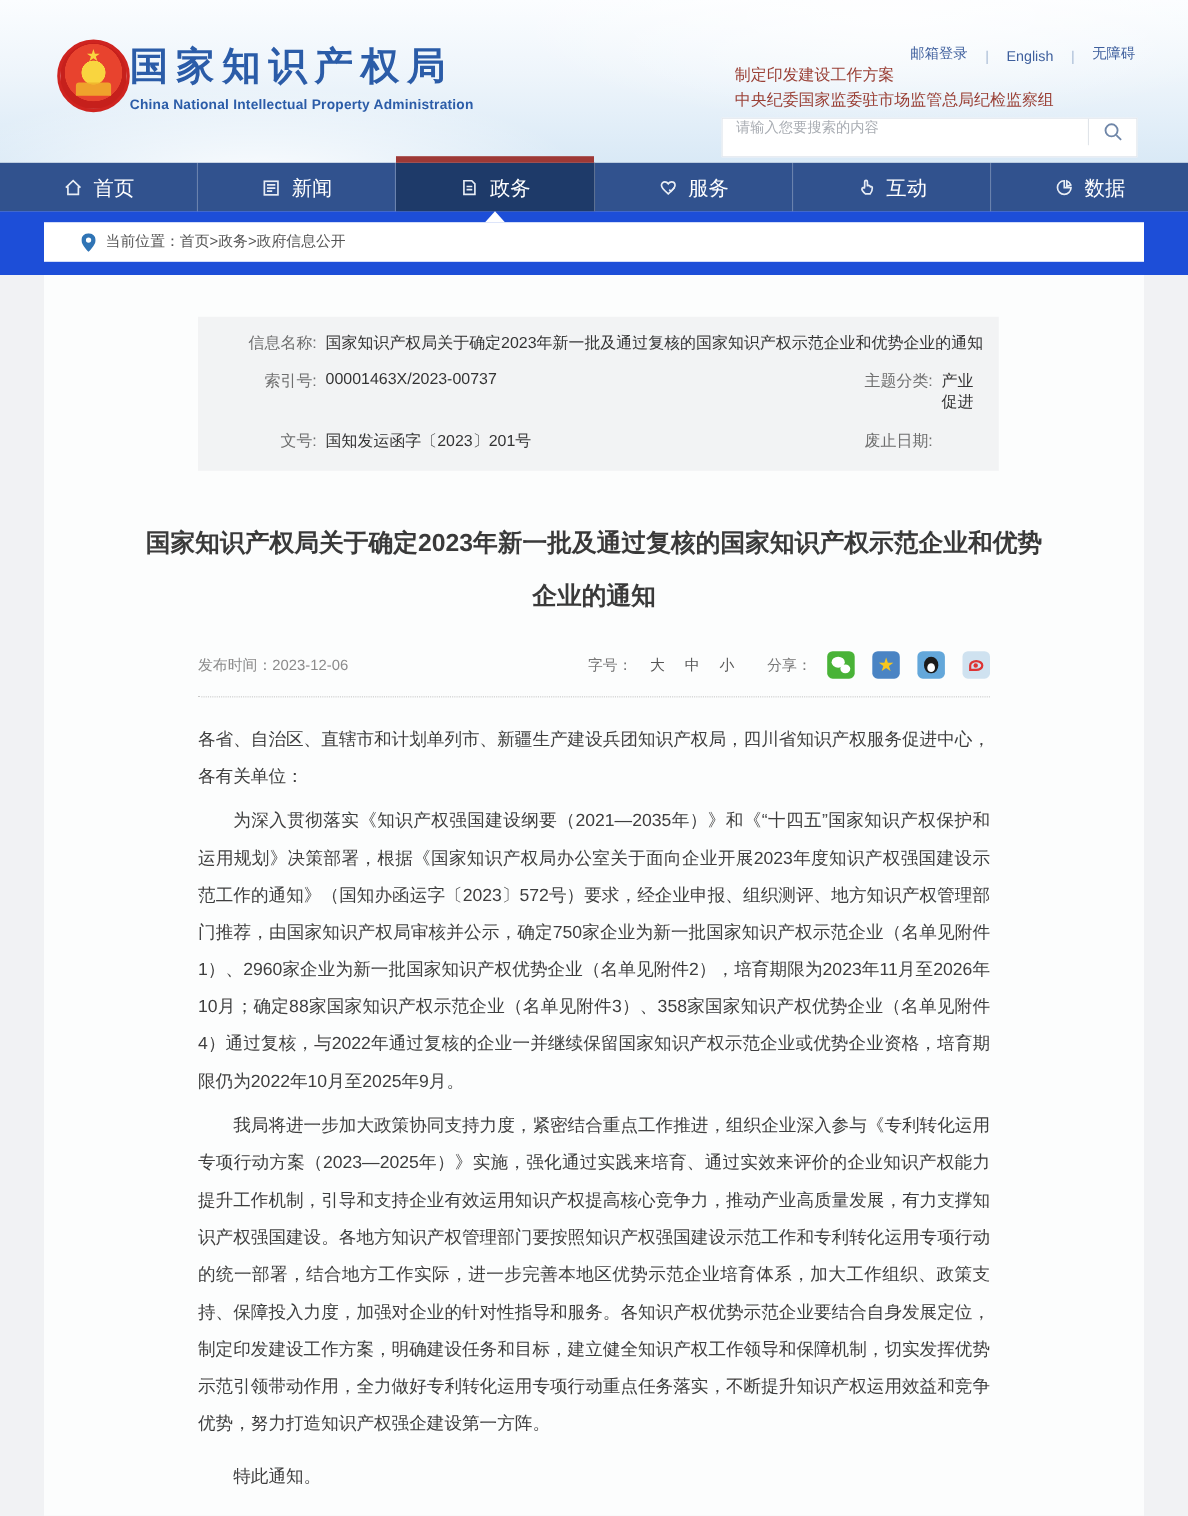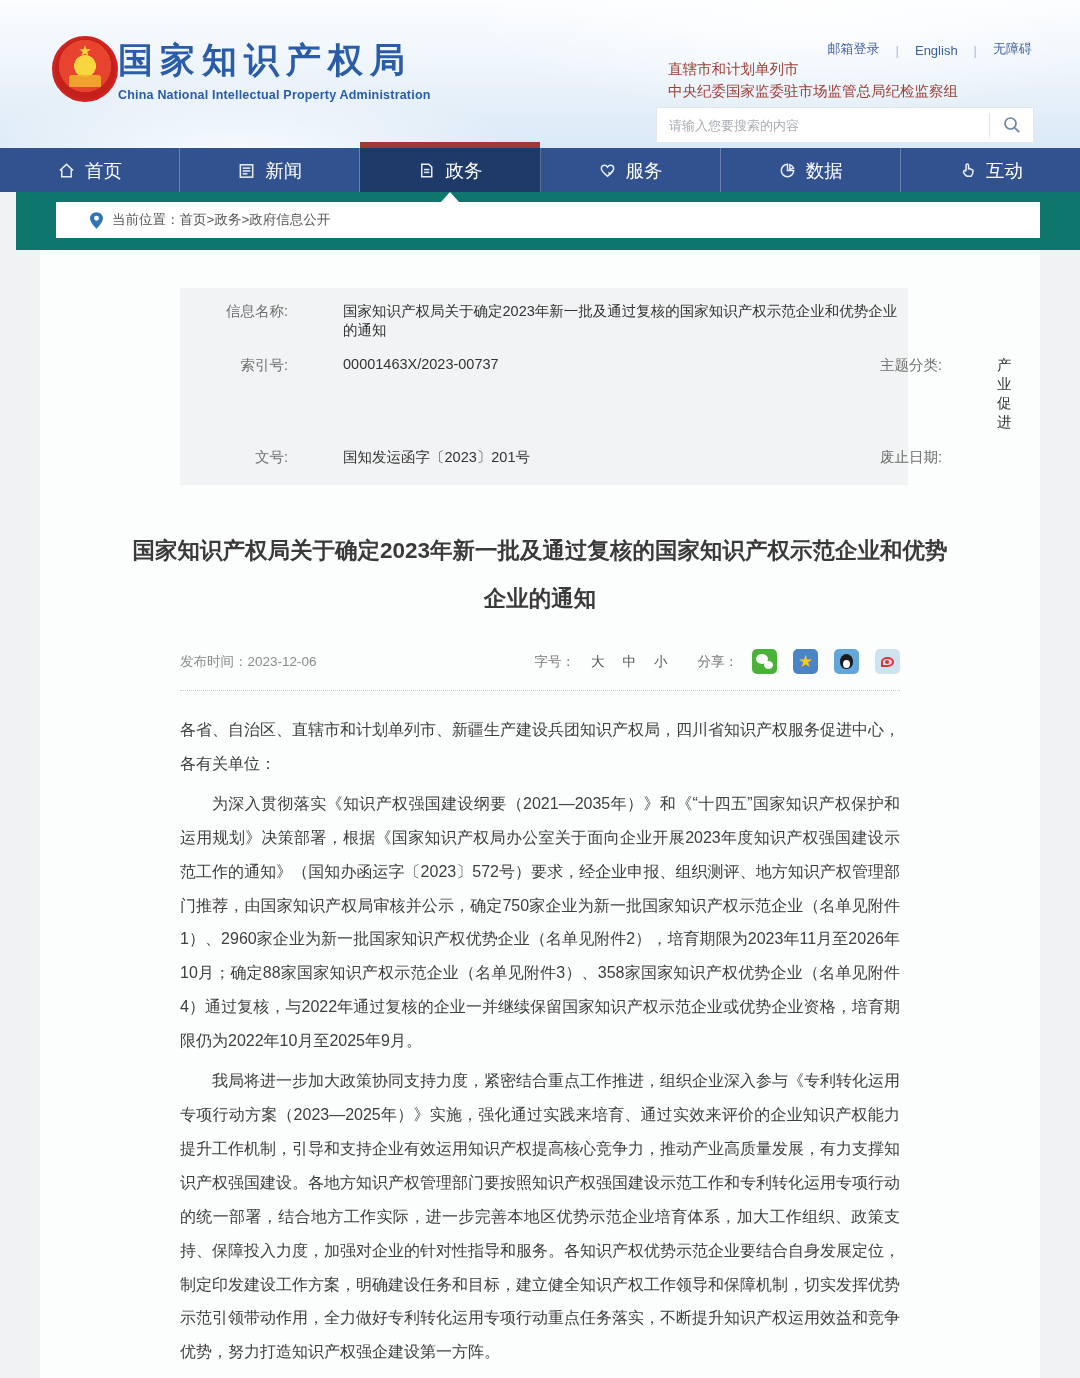--- a/index.html
+++ b/index.html
@@ -27,21 +27,21 @@
   .logo-sub { color:#2b5ca8; font-size:12.5px; font-weight:bold; margin-top:4px; letter-spacing:.2px; }
 
   .top-links { position:absolute; top:40px; right:48px; font-size:13px; color:#3e5f9d; display:flex; align-items:flex-end; }
   .top-links .tl { cursor:pointer; }
   .top-links .sep { margin:0 16px; color:#a9bcd6; }
 
   .org-lines { position:absolute; left:668px; top:58px; color:#9a4036; font-size:14.5px; line-height:22px; }
 
   .search-box {
     position:absolute; left:656px; top:107px; width:378px; height:36px;
-    background:#fff; border:1px solid #e3e8ee; display:flex; align-items:center;
+    background:#fff; border:1px solid #e3e8ee; display:flex; align-items:flex-start;
   }
   .search-box input {
     flex:1; border:none; outline:none; font-size:13px; color:#444; padding:0 12px;
     font-family:"Liberation Sans","DejaVu Sans",sans-serif; background:transparent;
   }
   .search-box input::placeholder { color:#a9adb3; }
   .search-btn { width:44px; height:24px; border-left:1px solid #e0e4e9; display:flex; align-items:center; justify-content:center; cursor:pointer; }
 
   
   .nav { display:flex; height:44px; background:#31528e; position:relative; }
@@ -56,34 +56,34 @@
   .nav-item.active::before {
     content:""; position:absolute; top:-6px; left:0; right:0; height:6px; background:#9e3936;
   }
   .nav-item.active::after {
     content:""; position:absolute; top:100%; left:50%; transform:translateX(-50%);
     width:0; height:0; border-left:9px solid transparent; border-right:9px solid transparent;
     border-bottom:10px solid #fff; z-index:3;
   }
 
   
-  .sub-band { background:#0f766e; padding:10px 0 12px;margin-left:16px; }
+  .sub-band { background:#1d4ed8; padding:10px 0 12px; }
   .crumb-bar {
     margin:0 40px; height:36px; background:#fff; display:flex; align-items:center;
     padding-left:34px; font-size:13.5px; color:#555;
   }
   .crumb-bar svg { width:13px; height:17px; margin-right:9px; }
   .crumb-label { color:#555; }
   .crumb-path { color:#555; cursor:pointer; }
 
   
   .content { margin:0 40px; height:1134px; background:#fcfdfd; overflow:hidden; }
 
   .info-panel { margin:38px 132px 0 140px; background:#f2f3f4; padding:6px 0 10px; }
-  .info-row { display:grid; grid-template-columns:106px 1fr; padding:8px 10px; font-size:14.5px;gap:47px; }
+  .info-row { display:grid; grid-template-columns:106px 1fr; padding:8px 10px; font-size:14.5px; }
   .info-row.two { grid-template-columns:106px 440px 120px 1fr; }
   .info-label { color:#6e6e6e; text-align:right; padding-right:8px; white-space:nowrap; }
   .info-value { color:#333; }
 
   .doc-title { margin:42px 90px 0; text-align:center; color:#3a3a3a; font-weight:bold; font-size:22.5px; line-height:48px; }
 
   .meta-row { margin:26px 140px 0 140px; display:flex; align-items:center; font-size:13.5px; color:#8b8b8b;gap:24px; }
   .meta-right { margin-left:auto; display:flex; align-items:center; gap:14px; color:#777; }
   .fs-opt { color:#555; cursor:pointer; margin:0 2px; }
   .share-icons { display:flex; gap:16px; align-items:center; }
@@ -123,21 +123,21 @@
 
   <div class="top-links">
     <span class="tl">邮箱登录</span>
     <span class="sep">|</span>
     <span class="tl">English</span>
     <span class="sep">|</span>
     <span class="tl">无障碍</span>
   </div>
 
   <div class="org-lines">
-    <div>直辖市和计划单列市</div>
+    <div>制定印发建设工作方案</div>
     <div>中央纪委国家监委驻市场监管总局纪检监察组</div>
   </div>
 
   <div class="search-box">
     <input type="text" placeholder="请输入您要搜索的内容" style="">
     <div class="search-btn">
       <svg width="18" height="18" viewBox="0 0 18 18">
           <circle cx="7.5" cy="7.5" r="5.5" fill="none" stroke="#6f86a8" stroke-width="1.7"></circle>
           <line x1="11.8" y1="11.8" x2="16.2" y2="16.2" stroke="#6f86a8" stroke-width="1.7"></line>
         </svg>
@@ -171,30 +171,30 @@
   </div>
   <div class="nav-item">
     <svg viewBox="0 0 20 20">
         <path d="M10 16 C6 12.5 3.5 10.5 3.5 7.8 C3.5 5.9 5 4.5 6.8 4.5 C8.1 4.5 9.3 5.3 10 6.4 C10.7 5.3 11.9 4.5 13.2 4.5 C15 4.5 16.5 5.9 16.5 7.8 C16.5 10.5 14 12.5 10 16 Z"></path>
         <path d="M11 12 l1.6 1.6 L16 10"></path>
       </svg>
     <span>服务</span>
   </div>
   <div class="nav-item">
     <svg viewBox="0 0 20 20">
+        <path d="M8.5 10 V4.5 a1.3 1.3 0 0 1 2.6 0 V9 M11.1 9 a1.2 1.2 0 0 1 2.4 .3 M13.5 9.8 a1.2 1.2 0 0 1 2.3 .6 c0 2.5 -.8 4.2 -2 5.6 H9.2 c-1.8 -1.4 -3.4 -3 -3.4 -4.6 a1.4 1.4 0 0 1 2.7 -.4"></path>
+      </svg>
+    <span>互动</span>
+  </div>
+  <div class="nav-item">
+    <svg viewBox="0 0 20 20">
         <path d="M10 3.5 A6.5 6.5 0 1 0 16.5 10 H10 Z"></path>
         <path d="M12.5 3.8 A6.5 6.5 0 0 1 16.3 7.5 L12.5 8.8 Z"></path>
       </svg>
     <span>数据</span>
-  </div>
-  <div class="nav-item">
-    <svg viewBox="0 0 20 20">
-        <path d="M8.5 10 V4.5 a1.3 1.3 0 0 1 2.6 0 V9 M11.1 9 a1.2 1.2 0 0 1 2.4 .3 M13.5 9.8 a1.2 1.2 0 0 1 2.3 .6 c0 2.5 -.8 4.2 -2 5.6 H9.2 c-1.8 -1.4 -3.4 -3 -3.4 -4.6 a1.4 1.4 0 0 1 2.7 -.4"></path>
-      </svg>
-    <span>互动</span>
   </div>
 </div>
 
 <div class="sub-band">
   <div class="crumb-bar">
     <svg viewBox="0 0 14 18">
         <path d="M7 0 C3.1 0 0 3 0 6.7 C0 11.5 7 18 7 18 C7 18 14 11.5 14 6.7 C14 3 10.9 0 7 0 Z M7 9.2 a2.6 2.6 0 1 1 0-5.2 a2.6 2.6 0 0 1 0 5.2 Z" fill="#2f74b5"></path>
       </svg>
     <span class="crumb-label">当前位置：</span>
     <span class="crumb-path">首页&gt;政务&gt;政府信息公开</span>

